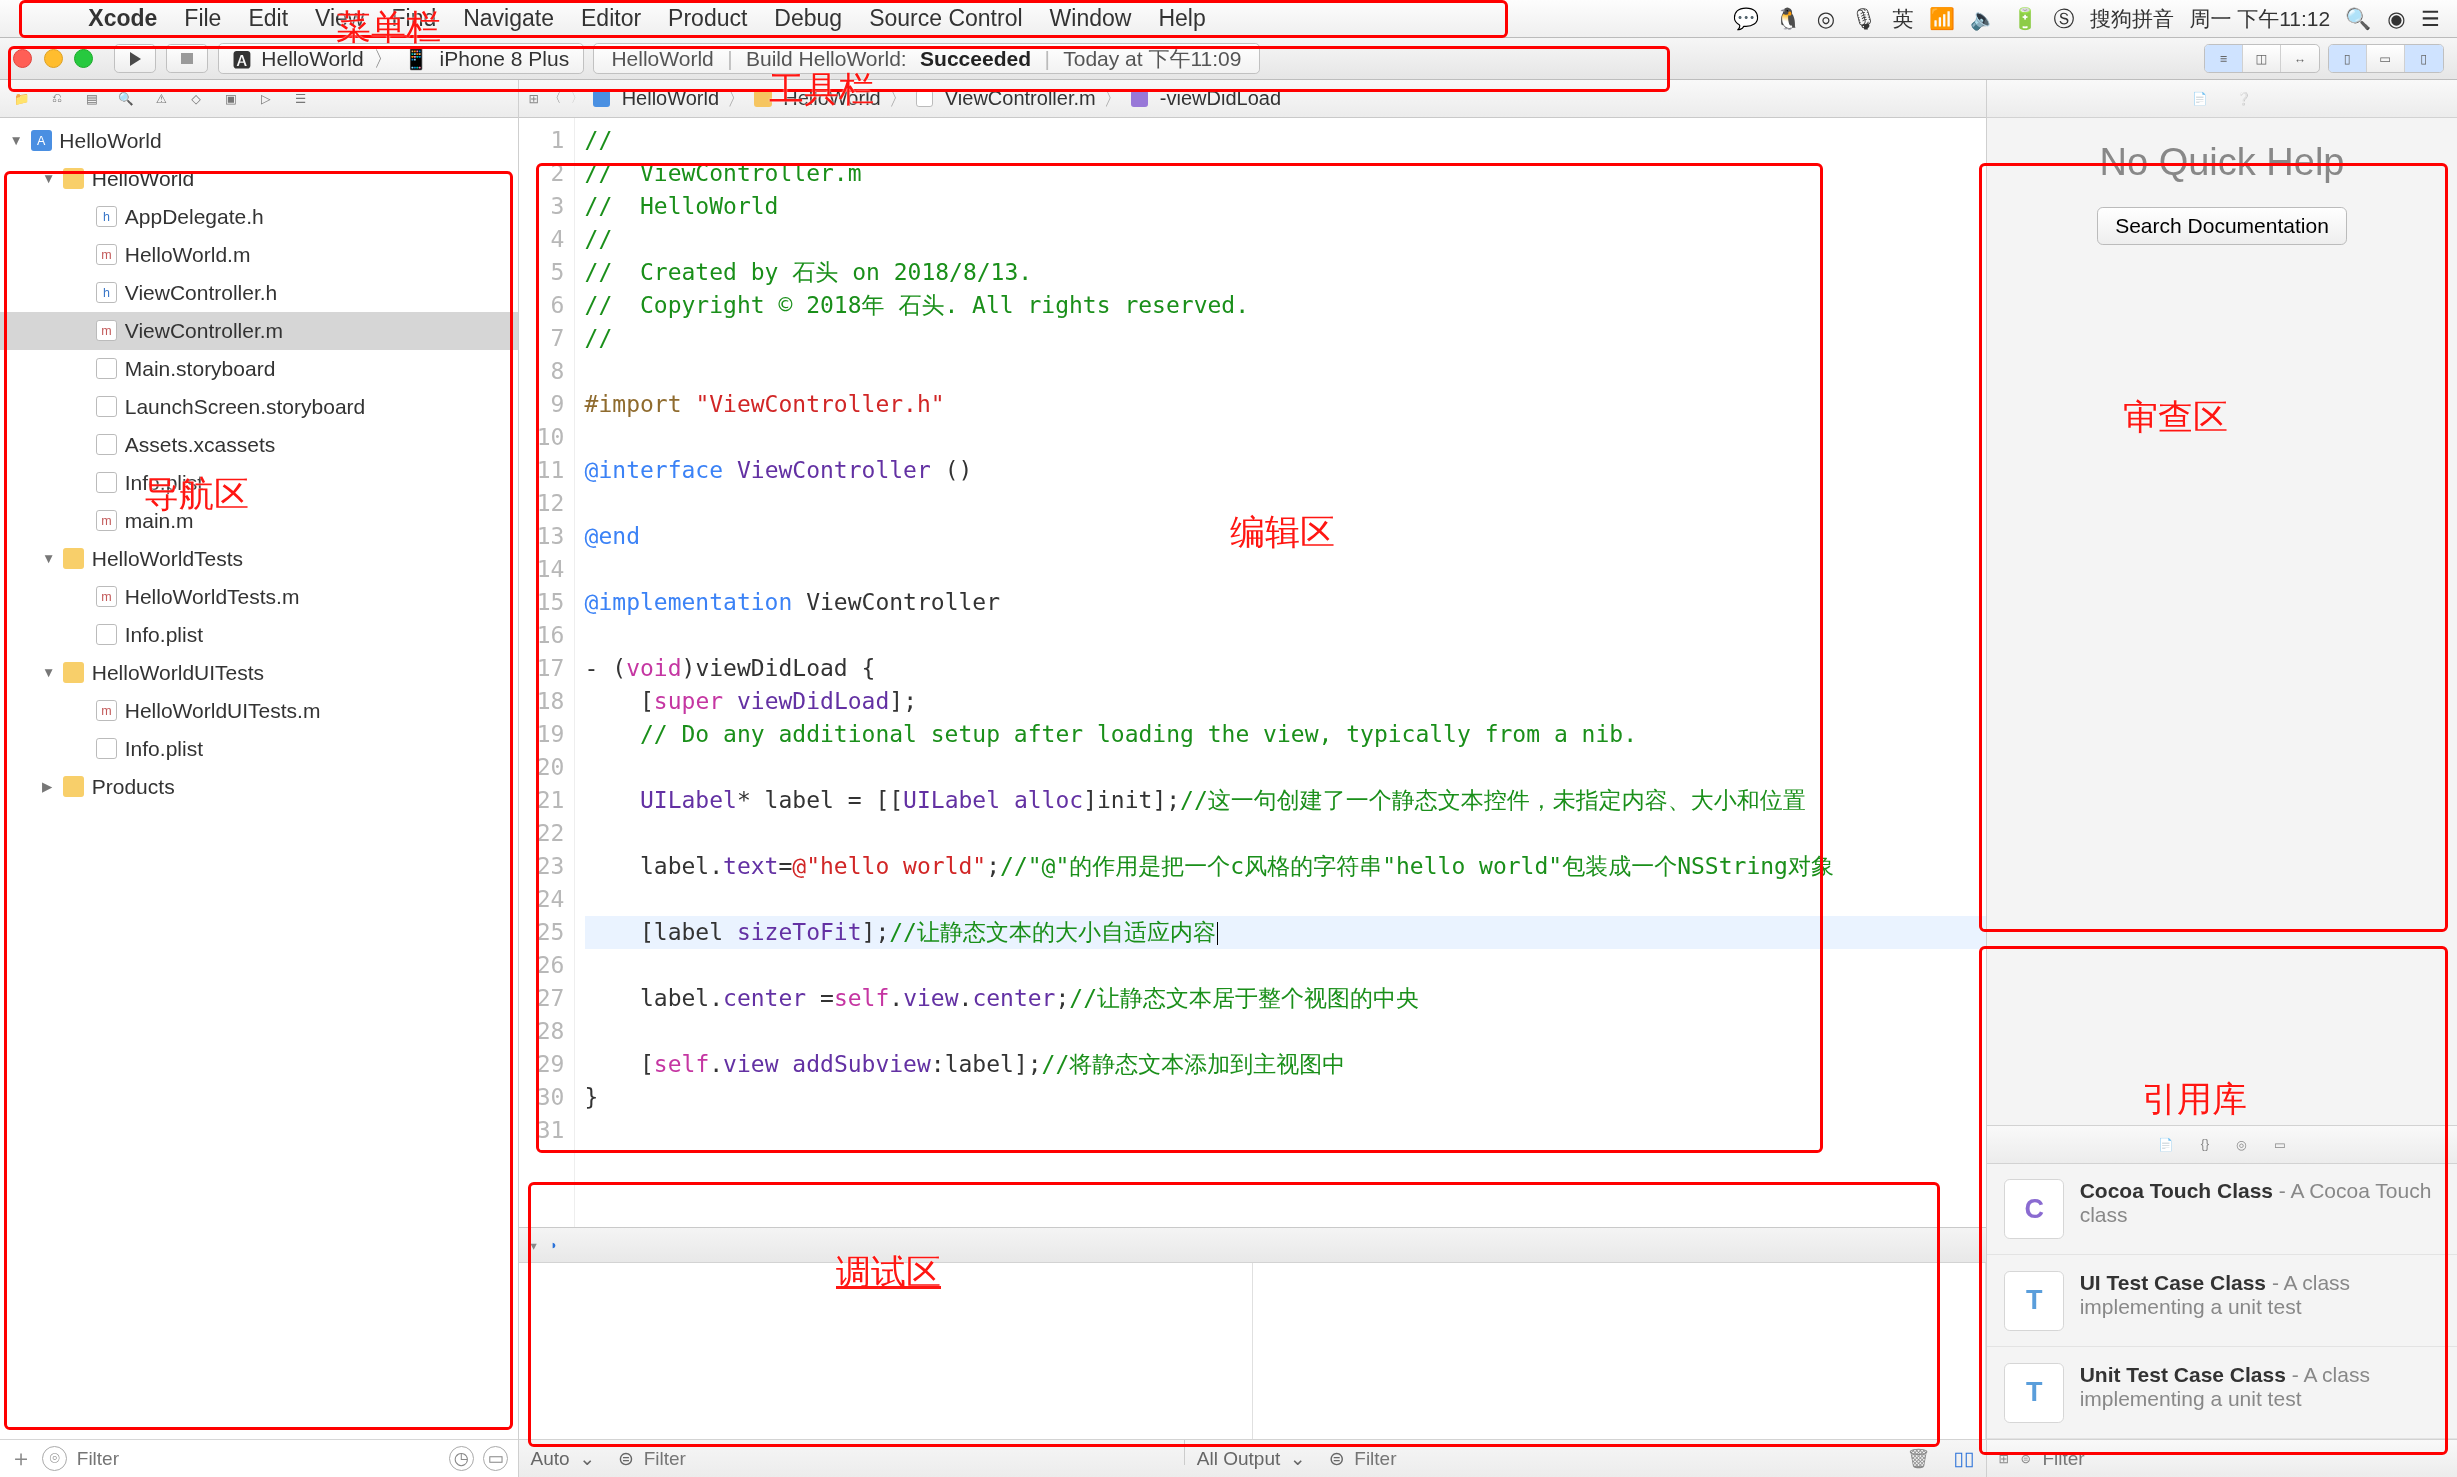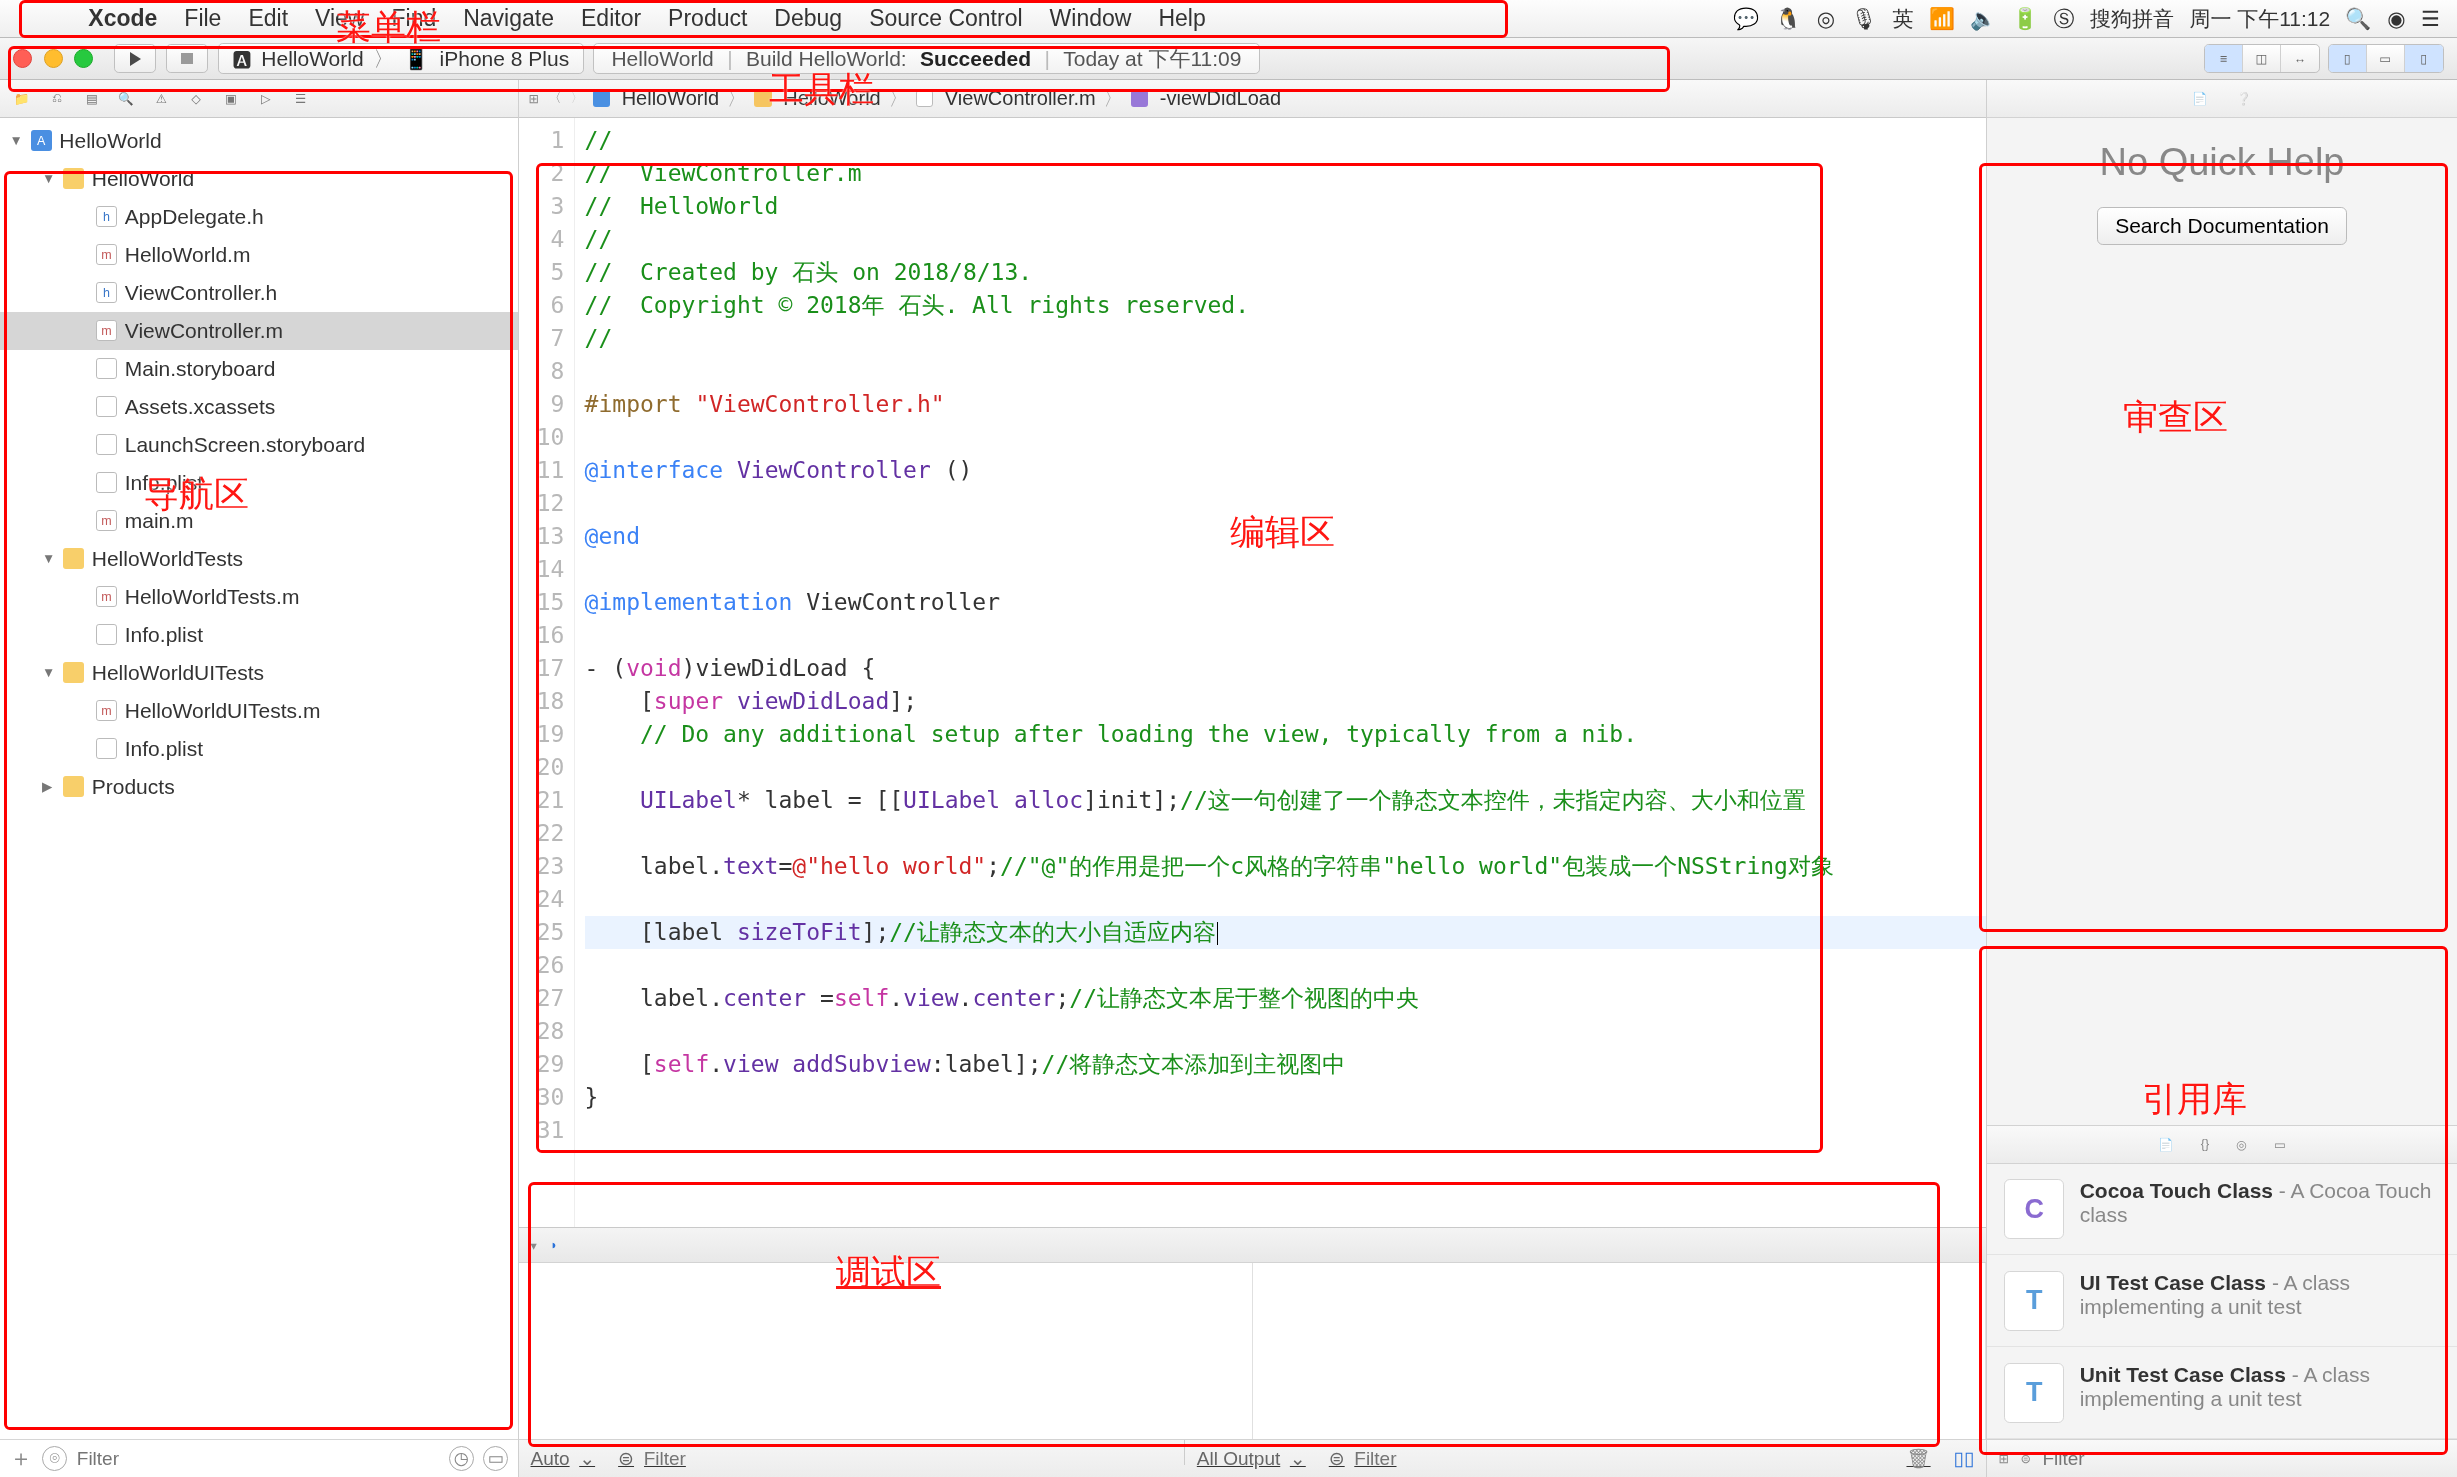--- a/index.html
+++ b/index.html
@@ -69,21 +69,21 @@
 .codebody .line { height:33px; }
 .codebody .line.hl { background:#eaf3ff; }
 .tok-comment{color:#1a8f1a;} .tok-str{color:#d12626;} .tok-kw{color:#c536a2;} .tok-pre{color:#8f6b2e;} .tok-type{color:#6331a3;} .tok-objc{color:#3b82f6;}
 .caret{display:inline-block;width:1px;height:23px;background:#000;vertical-align:middle;margin-left:1px;}
 
 
 .debug { height:250px; border-top:1px solid #c9c9c9; background:#fff; display:flex; flex-direction:column;}
 .debug-top { height:35px; background:linear-gradient(#f4f4f4,#e8e8e8); border-bottom:1px solid #d3d3d3; display:flex; align-items:center; padding:0 11.5px; gap:13.4px; }
 .debug-body { flex:1; display:flex; }
 .debug-body .pane{flex:1;border-right:1px solid #e0e0e0;}
-.debug-bottom { height:38px; border-top:1px solid #d3d3d3; display:flex; background:linear-gradient(#f6f6f6,#ececec);text-decoration:underline; }
+.debug-bottom { height:38px; border-top:1px solid #d3d3d3; display:flex; background:linear-gradient(#f6f6f6,#ececec); }
 .debug-bottom .cell{display:flex;align-items:center;gap:9.6px;padding:0 11.5px;font-size:19px;color:#666;}
 .debug-bottom .cell.grow{flex:1;}
 .debug-bottom input{border:none;background:transparent;outline:none;font-size:19px;color:#888;flex:1;}
 .debug-bottom .sep{width:1px;height:25px;background:#ccc;}
 .debug-bottom .iconbtn{color:#888;}
 
 
 .insp-tabs { height:38px; background:linear-gradient(#f9f9f9,#ececec); border-bottom:1px solid #d2d2d2; display:flex; align-items:center; justify-content:center; gap:29px; }
 .insp-tabs span{color:#888;}
 .insp-tabs span.active{color:#2b72d9;}
@@ -215,27 +215,27 @@
           <span class="fico ico-m">m</span>
           <span>ViewController.m</span>
         </div>
         <div class="row" style="padding-left: 75px;">
           <span class="disclosure"></span>
           <span class="fico ico-sb"></span>
           <span>Main.storyboard</span>
         </div>
         <div class="row" style="padding-left: 75px;">
           <span class="disclosure"></span>
+          <span class="fico ico-sb"></span>
+          <span>LaunchScreen.storyboard</span>
+        </div>
+        <div class="row" style="padding-left: 75px;">
+          <span class="disclosure"></span>
           <span class="fico ico-xc"></span>
           <span>Assets.xcassets</span>
-        </div>
-        <div class="row" style="padding-left: 75px;">
-          <span class="disclosure"></span>
-          <span class="fico ico-sb"></span>
-          <span>LaunchScreen.storyboard</span>
         </div>
         <div class="row" style="padding-left: 75px;">
           <span class="disclosure"></span>
           <span class="fico ico-plist"></span>
           <span>Info.plist</span>
         </div>
         <div class="row" style="padding-left: 75px;">
           <span class="disclosure"></span>
           <span class="fico ico-m">m</span>
           <span>main.m</span>

